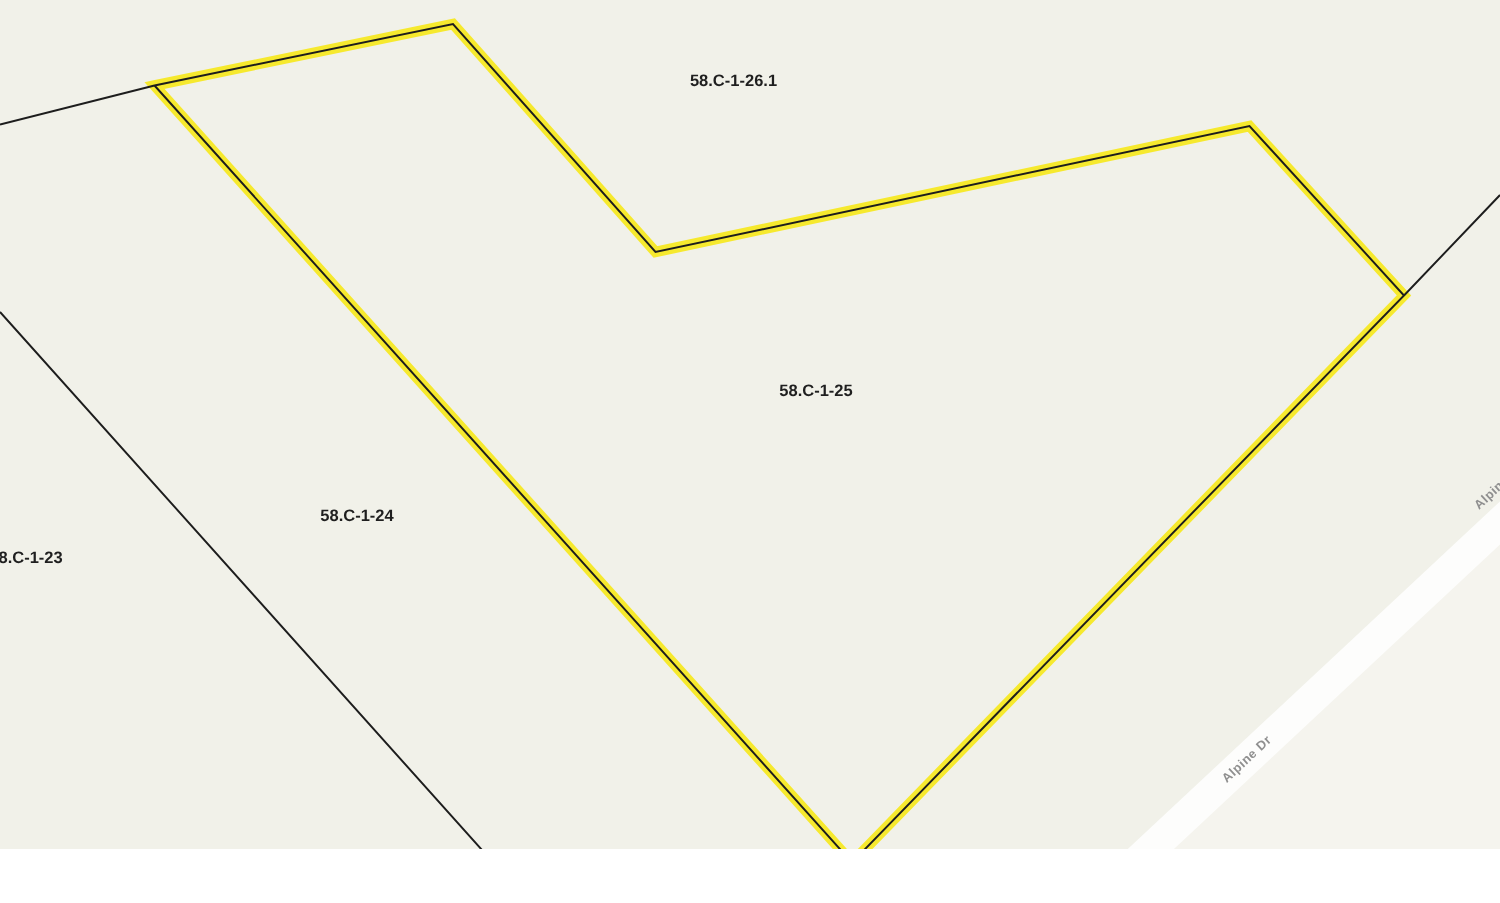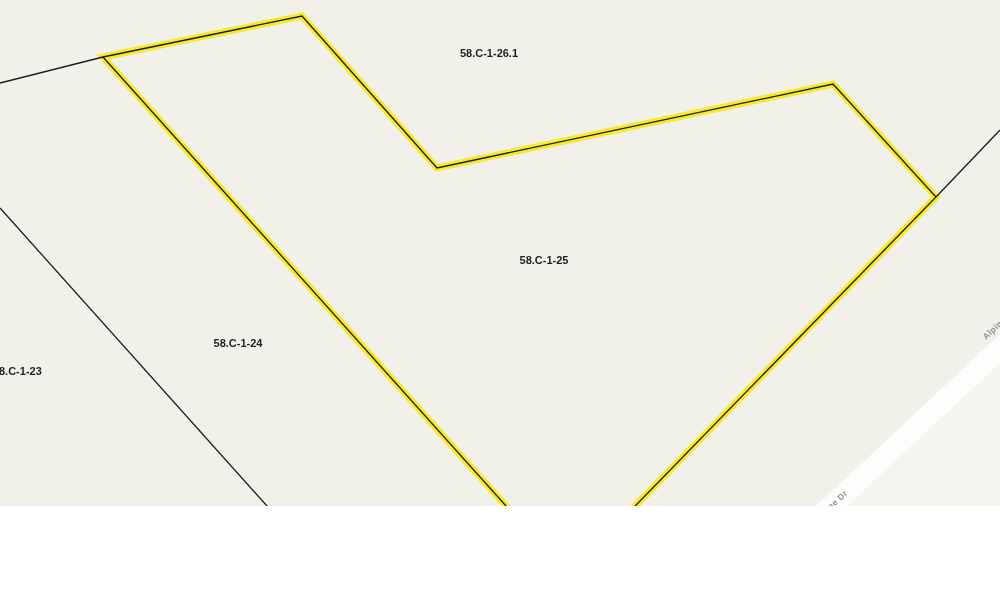--- a/index.html
+++ b/index.html
@@ -6,21 +6,21 @@
     margin: 0;
     padding: 0;
     width: 1000px;
     height: 602px;
     overflow: hidden;
     font-family: "Liberation Sans", sans-serif;
   }
   .map-viewport {
     position: relative;
     width: 1000px;
-    height: 506px;
+    height: 566px;
     overflow: hidden;
     background: #f1f1e9;
   }
   svg.map-canvas {
     display: block;
     width: 1000px;
     height: 602px;
   }
   text.parcel-label {
     font-family: "Liberation Sans", sans-serif;

